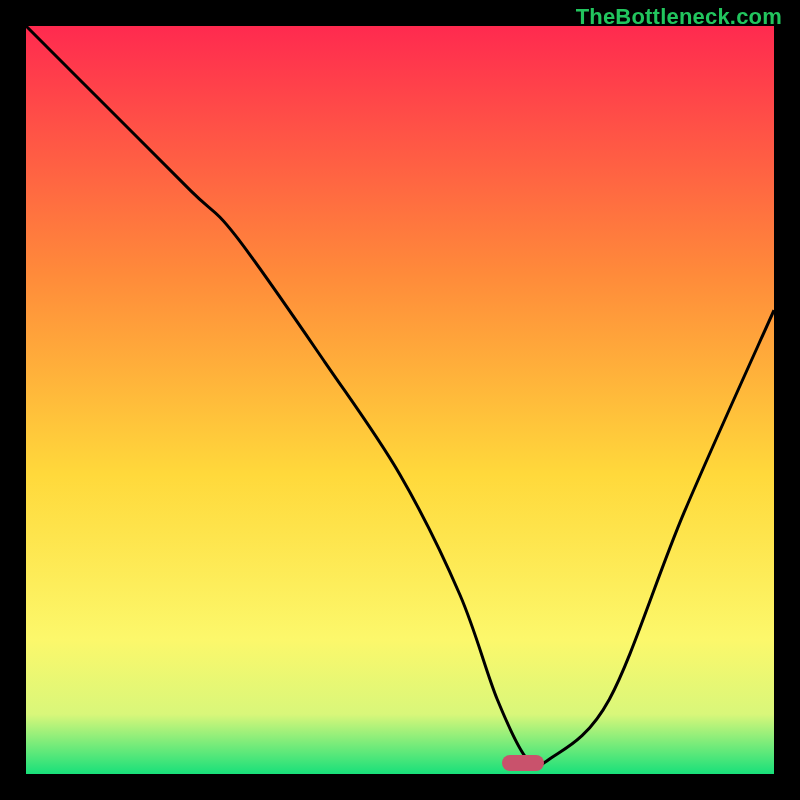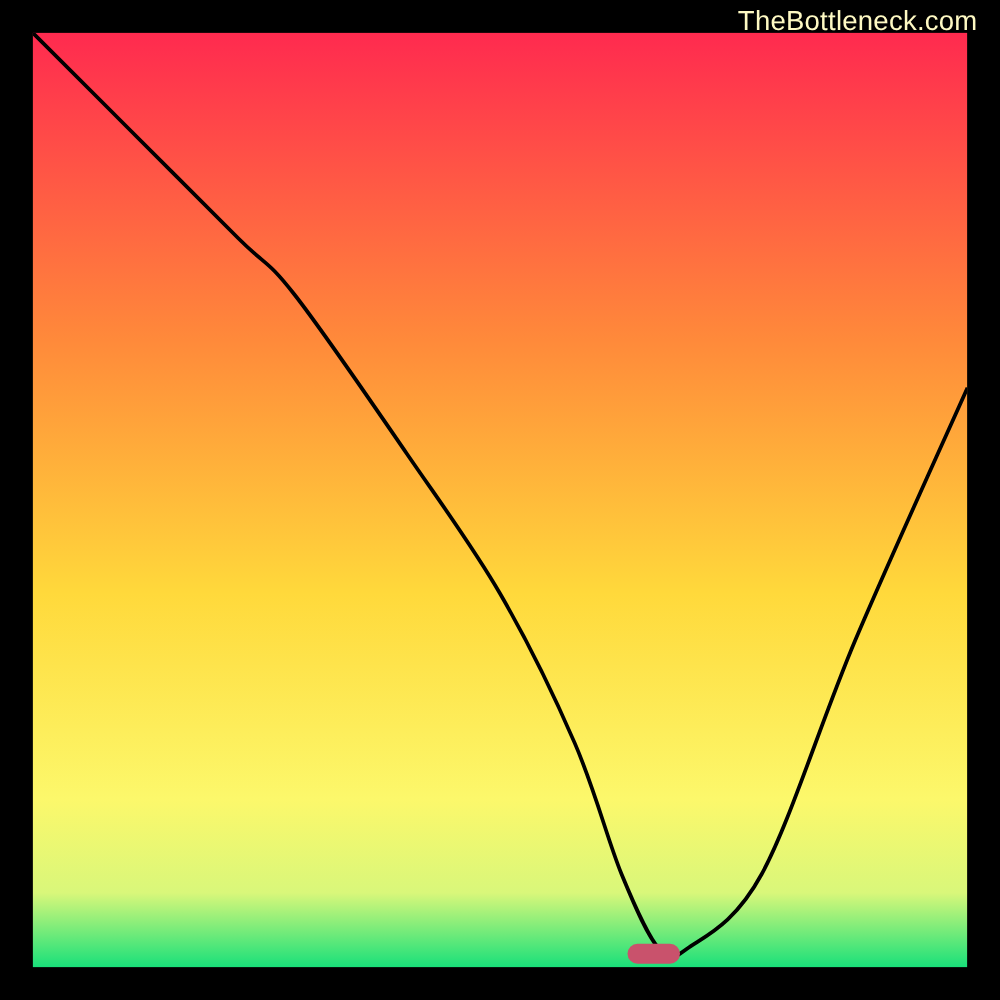--- a/index.html
+++ b/index.html
@@ -28,23 +28,23 @@
     overflow: hidden;
   }
   .gradient-bg {
     position: absolute;
     inset: 0;
   }
   .watermark {
     position: absolute;
     top: 4px;
     right: 18px;
-    color: #fef9c3;
+    color: #22c55e;
     font-size: 22px;
-    font-weight: 400;
+    font-weight: 700;
     letter-spacing: 0.2px;
   }
   .curve {
     position: absolute;
     inset: 0;
   }
   .marker {
     position: absolute;
     background: #C9526C;
     border-radius: 9px;

